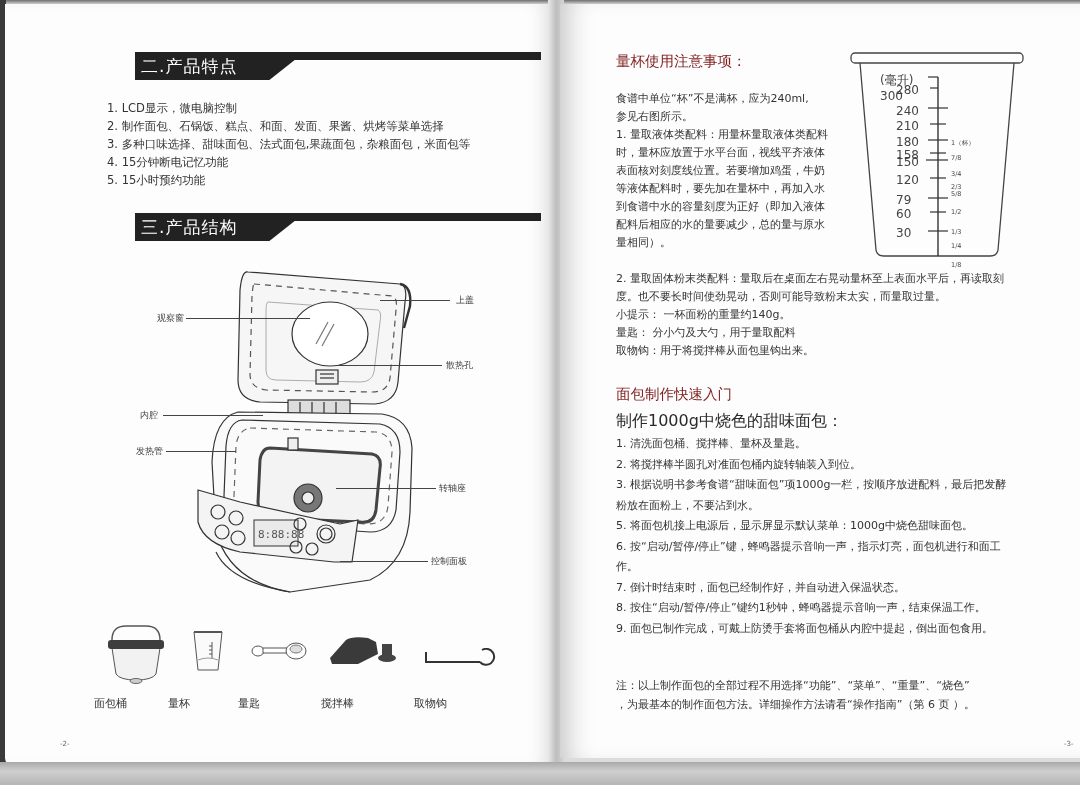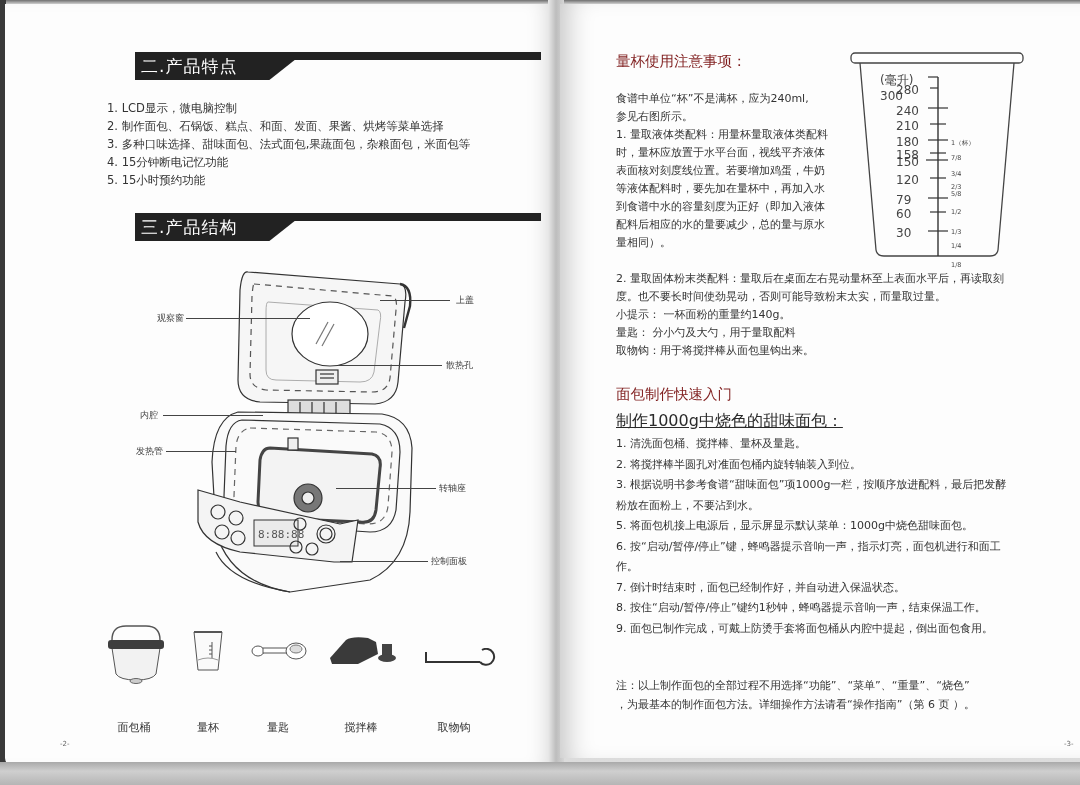--- a/index.html
+++ b/index.html
@@ -38,27 +38,27 @@
   .sec-head .title {
     position:absolute; left:6px; top:3px; color:#fff; font-size:17px; letter-spacing:1px;
   }
 
   .feat-list { position:absolute; left:107px; top:99px; font-size:11.5px; line-height:18px; color:#333; }
 
   
   .lbl { position:absolute; font-size:9px; color:#444; }
   .leader { position:absolute; height:1px; background:#444; }
 
-  .acc-label { position:absolute; top:720px; font-size:11px; color:#333; width:80px; text-align:center; }
+  .acc-label { position:absolute; top:696px; font-size:11px; color:#333; width:80px; text-align:left; }
 
   .pnum { position:absolute; font-size:7px; color:#666; }
 
   
   .rp-h { position:absolute; left:616px; font-size:14.5px; color:#7f1d1d; }
-  .rp-h2 { position:absolute; left:616px; font-size:16px; color:#2a2a2a;text-decoration:underline; }
+  .rp-h2 { position:absolute; left:616px; font-size:16px; color:#2a2a2a; }
   .rp-p { position:absolute; left:616px; font-size:11px; line-height:18px; color:#333; }
   .rp-p.narrow { width:220px; }
   .rp-p.wide { width:415px; }
   .rp-p div { white-space: nowrap; }
 
   .cup-tick-l { position:absolute; font-size:12px; color:#444; text-align:left; width:30px; }
   .cup-tick-r { position:absolute; font-size:6.5px; color:#444;margin-top:35px; }
 </style>
 </head>
 <body>

